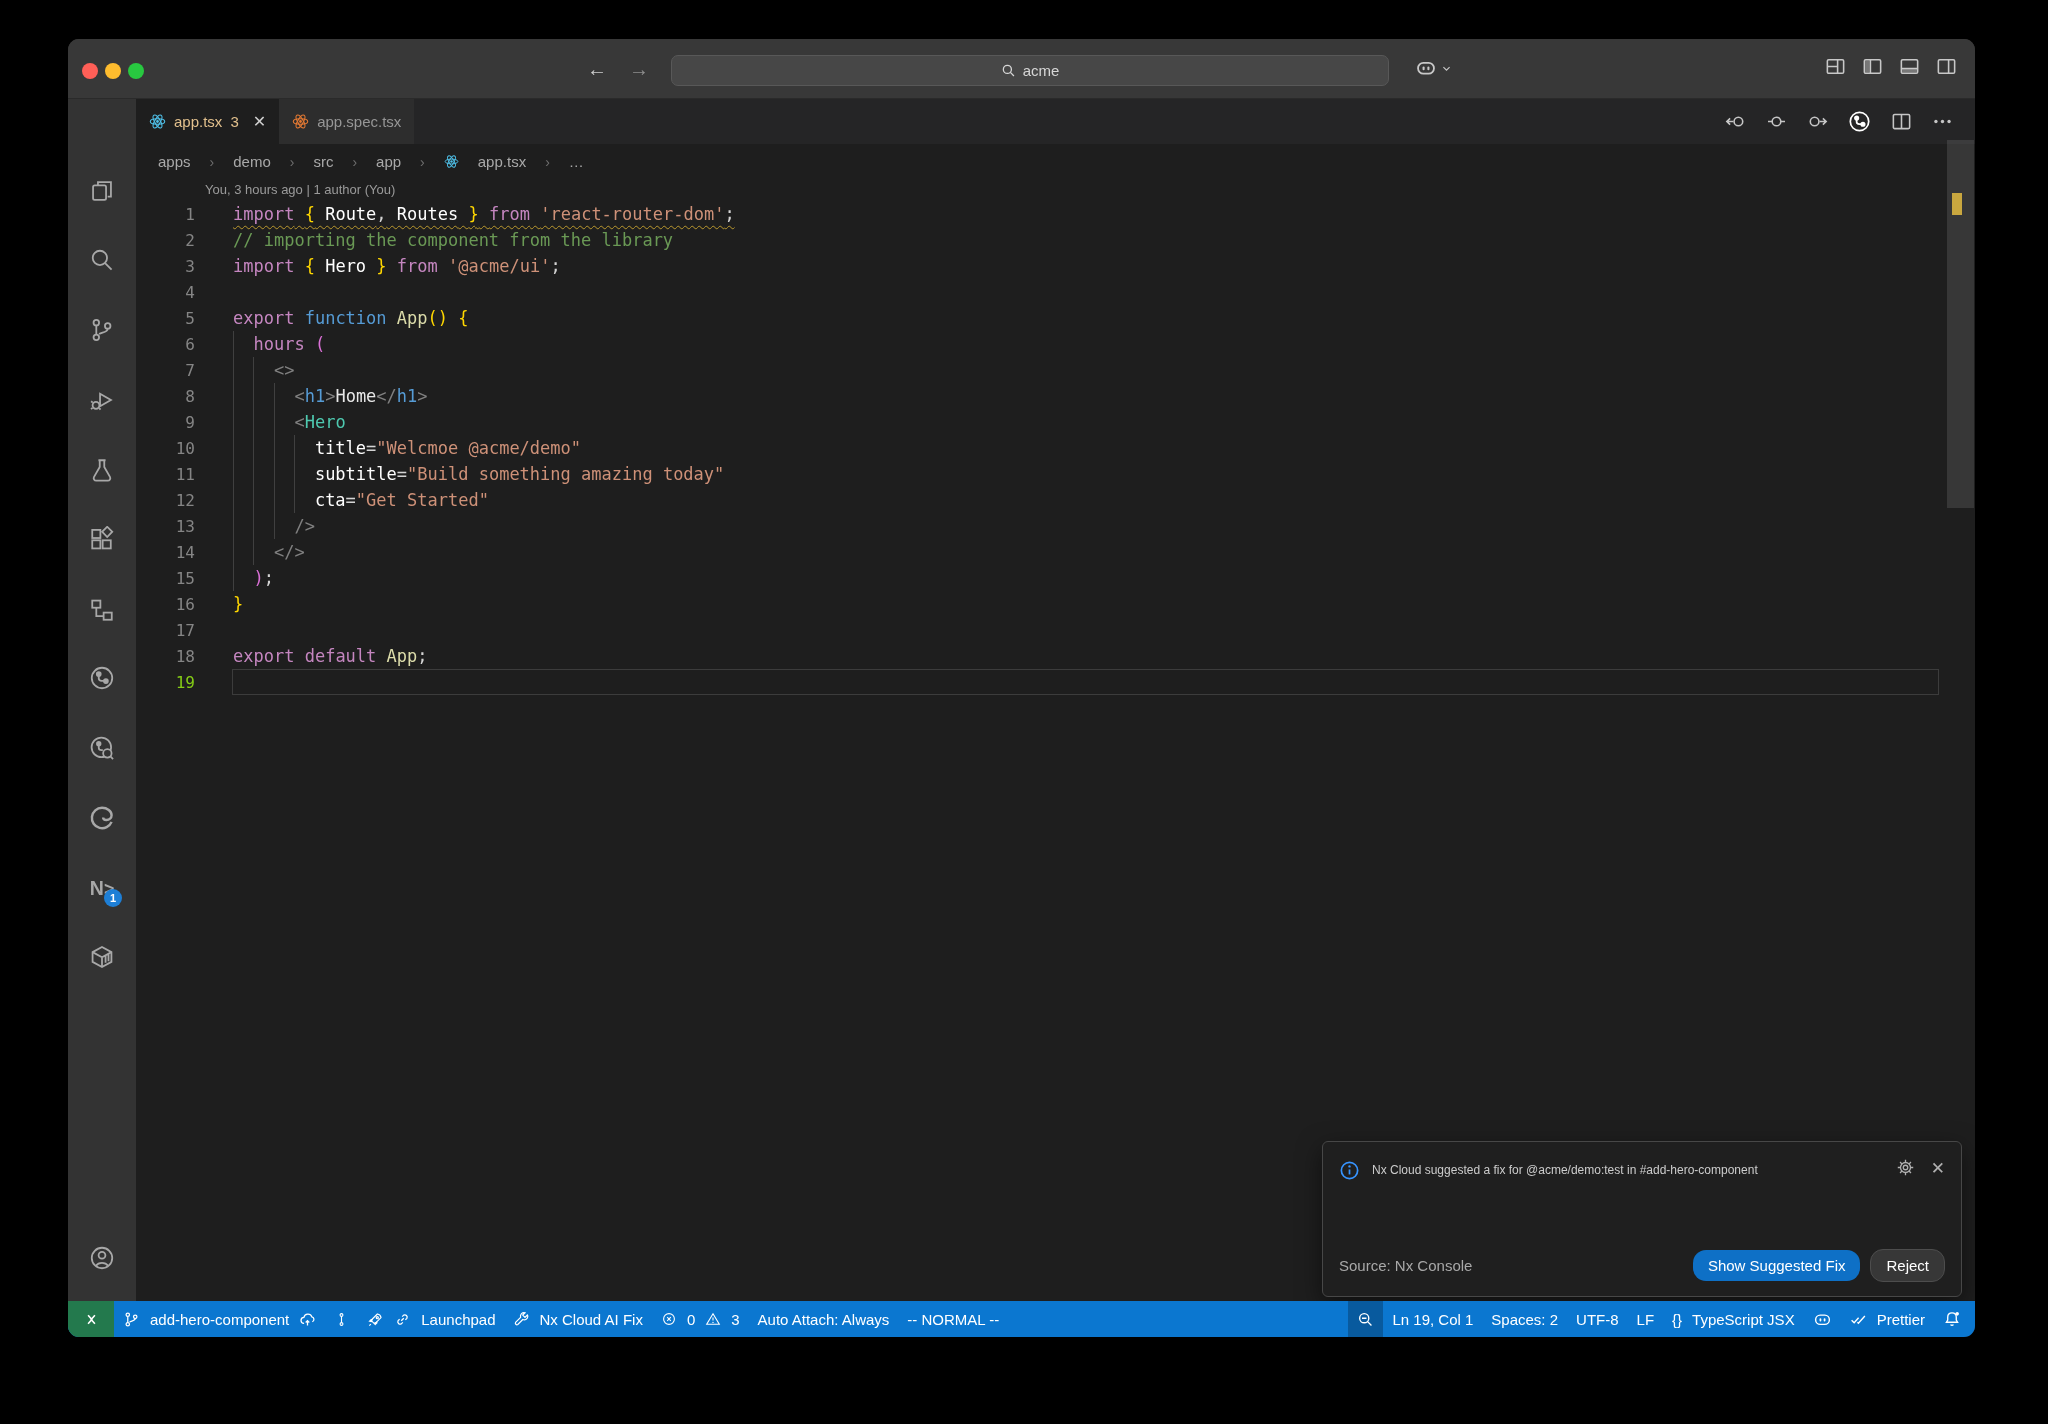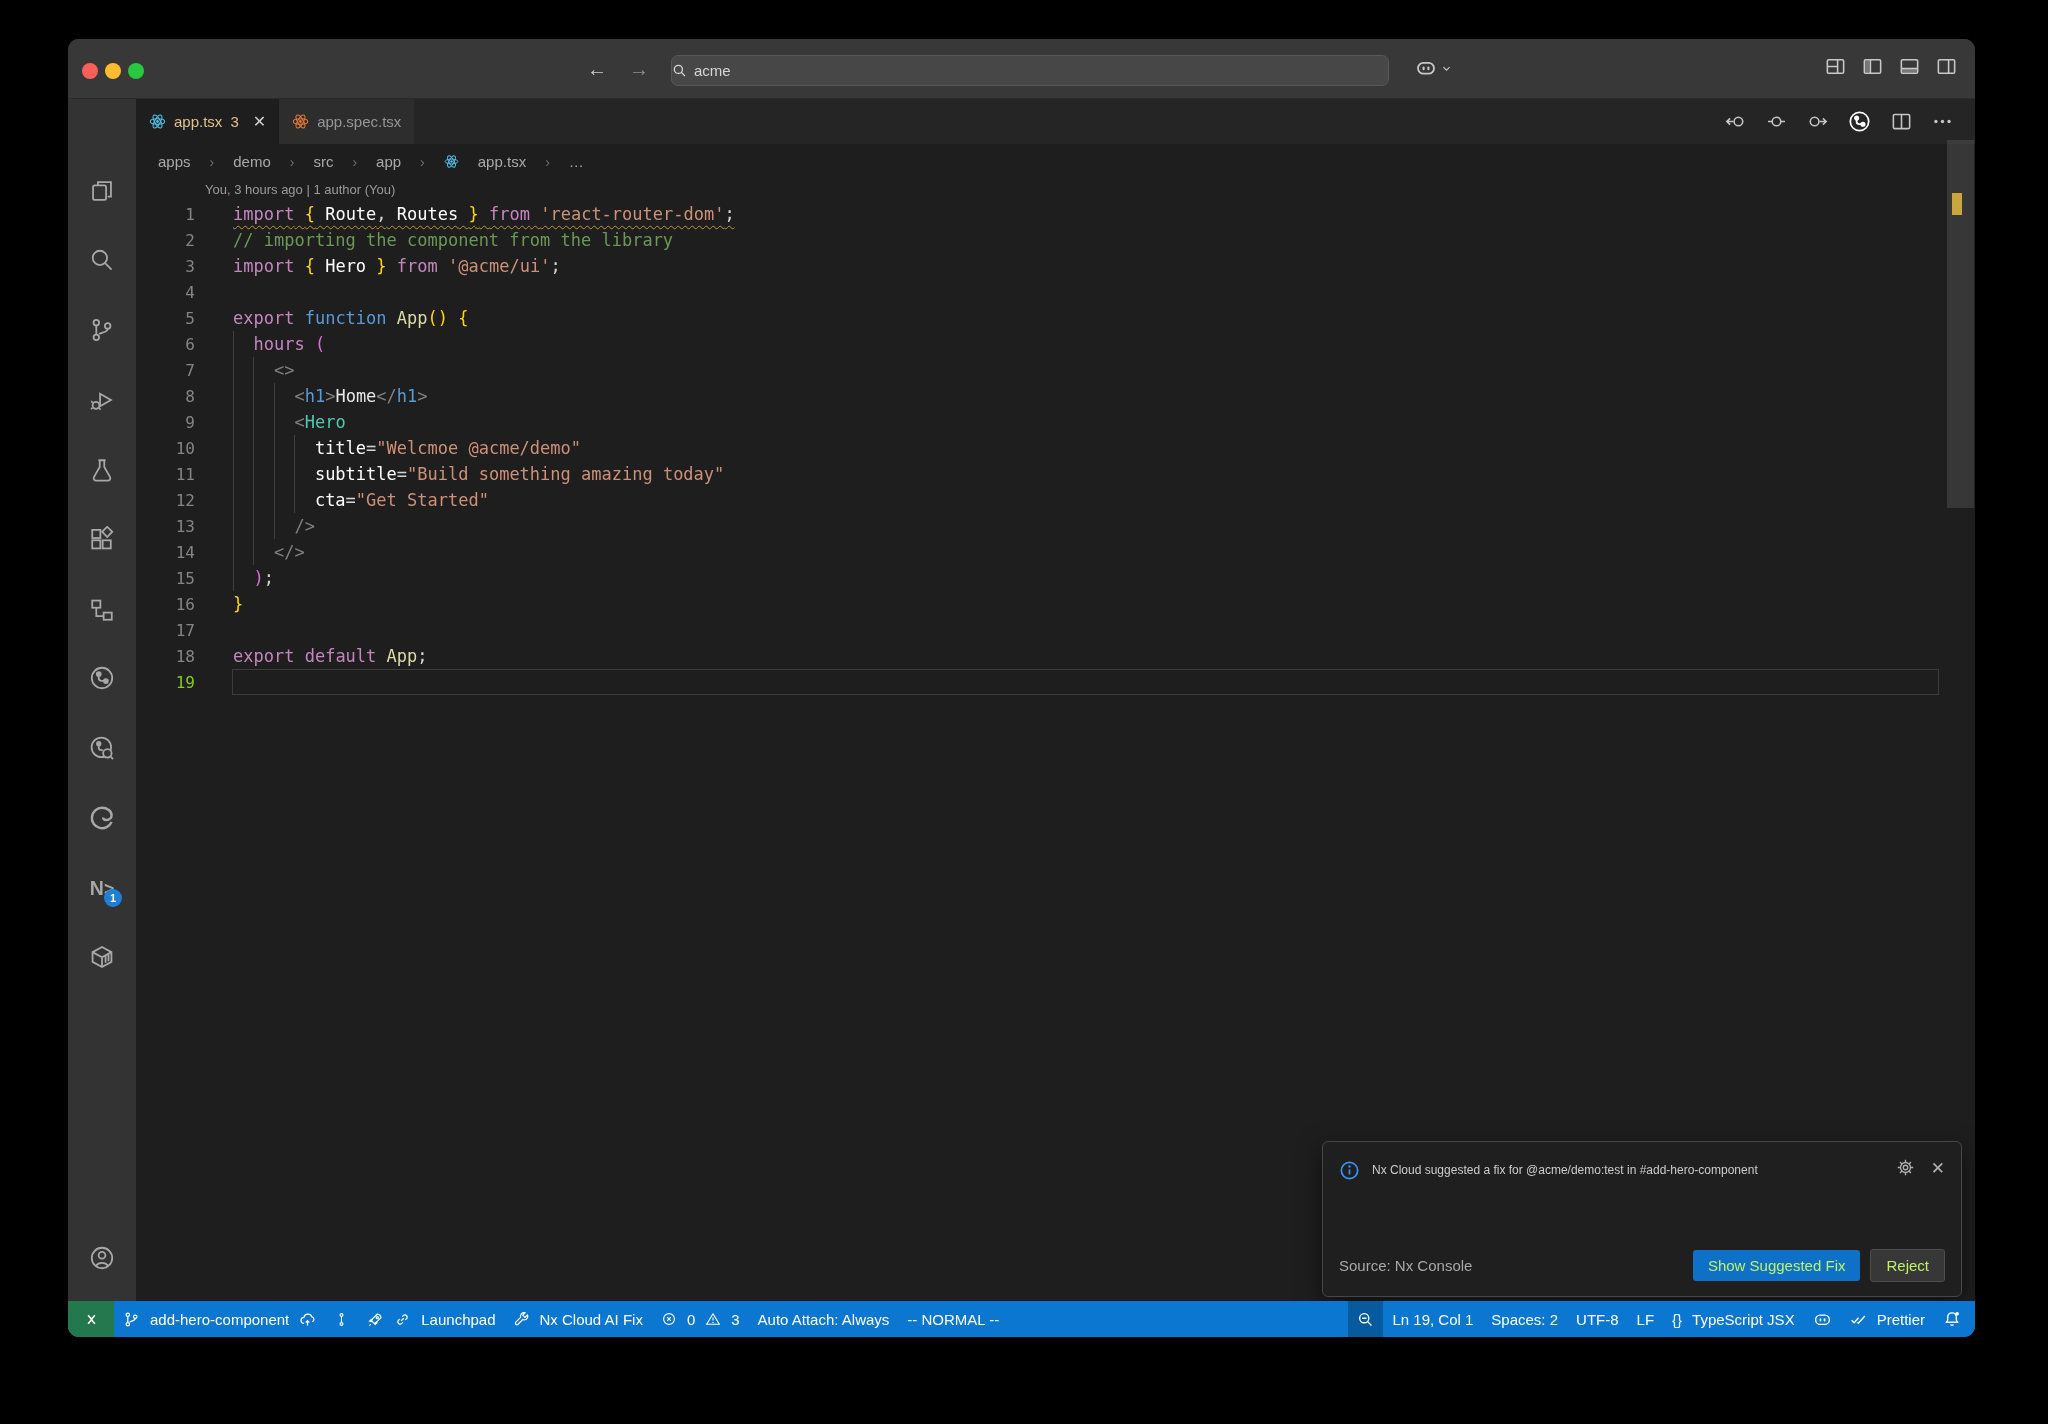--- a/index.html
+++ b/index.html
@@ -13,21 +13,21 @@
   .titlebar { position:absolute; left:0; top:0; right:0; height:60px; background:#383838;
     border-bottom:1px solid #2a2a2a; }
   .traffic { position:absolute; top:24px; width:16px; height:16px; border-radius:50%; }
   .t-close{ left:14px; background:#ff5f57; } .t-min{ left:37px; background:#febc2e; }
   .t-zoom{ left:60px; background:#28c840; }
   .navbtn { position:absolute; top:18px; width:26px; height:26px; color:#cfcfcf;
     font-size:20px; text-align:center; line-height:24px; }
   .nav-fwd { color:#8f8f8f; }
   .cmdcenter { position:absolute; left:603px; top:16px; width:718px; height:31px;
     background:#474747; border:1px solid #585858; border-radius:7px;
-    display:flex; align-items:center; gap:7px;
+    display:flex; align-items:center; justify-content:center; gap:7px;
     color:#d6d6d6; font-size:15px; }
   .tb-icons { position:absolute; right:18px; top:17px; display:flex; gap:16px; align-items:center; color:#c8c8c8; }
   .copilot-wrap{ position:absolute; left:1347px; top:18px; display:flex; gap:4px; align-items:center; color:#c8c8c8; }
 
   
   .activitybar { position:absolute; left:0; top:60px; width:68px; bottom:36px; background:#333333; }
   .act { position:absolute; left:21px; width:26px; height:26px; color:#a8a8a8; }
   .badge { position:absolute; right:-7px; bottom:-6px; width:18px; height:18px; background:#1e7fd6;
     border-radius:50%; color:#fff; font-size:11px; font-weight:bold; text-align:center; line-height:18px; }
 
@@ -68,21 +68,21 @@
   .warnmark { position:absolute; right:13px; top:154px; width:10px; height:22px; background:#c9a73f; }
 
   
   .toast { position:absolute; left:1254px; top:1102px; width:640px; height:156px; background:#1f1f1f;
     border:1px solid #474747; border-radius:6px; box-shadow:0 8px 24px rgba(0,0,0,.5); padding:16px 16px 14px 16px; }
   .toast-top { display:flex; gap:12px; }
   .toast-msg { width:424px; color:#cccccc; font-size:12px; line-height:25px; }
   .toast-acts { margin-left:auto; display:flex; gap:16px; color:#b0b0b0; }
   .toast-bottom { position:absolute; left:16px; right:16px; bottom:14px; display:flex; align-items:center; }
   .toast-src { color:#a8a8a8; font-size:15px; }
-  .btn { font-size:15px; padding:7px 15px; border-radius:3px; color:#bef264; margin-left:10px; }
+  .btn { font-size:15px; padding:7px 15px; border-radius:13px; color:#ffffff; margin-left:10px; }
   .btn-primary { background:#0e70c6; }
   .btn-secondary { background:#373737; border:1px solid #4d4d4d; }
 
   
   .statusbar { position:absolute; left:0; right:0; bottom:0; height:36px; background:#0b77d0;
     display:flex; align-items:center; color:#fff; font-size:15px; }
   .sb-remote { width:46px; height:36px; background:#23794d; display:flex; align-items:center; justify-content:center; }
   .sb-item { display:flex; align-items:center; gap:10px; padding:0 9px; height:36px; white-space:nowrap; }
   .sb-dark { background:#085a9e; }
   .sb-right { margin-left:auto; display:flex; align-items:center; }

